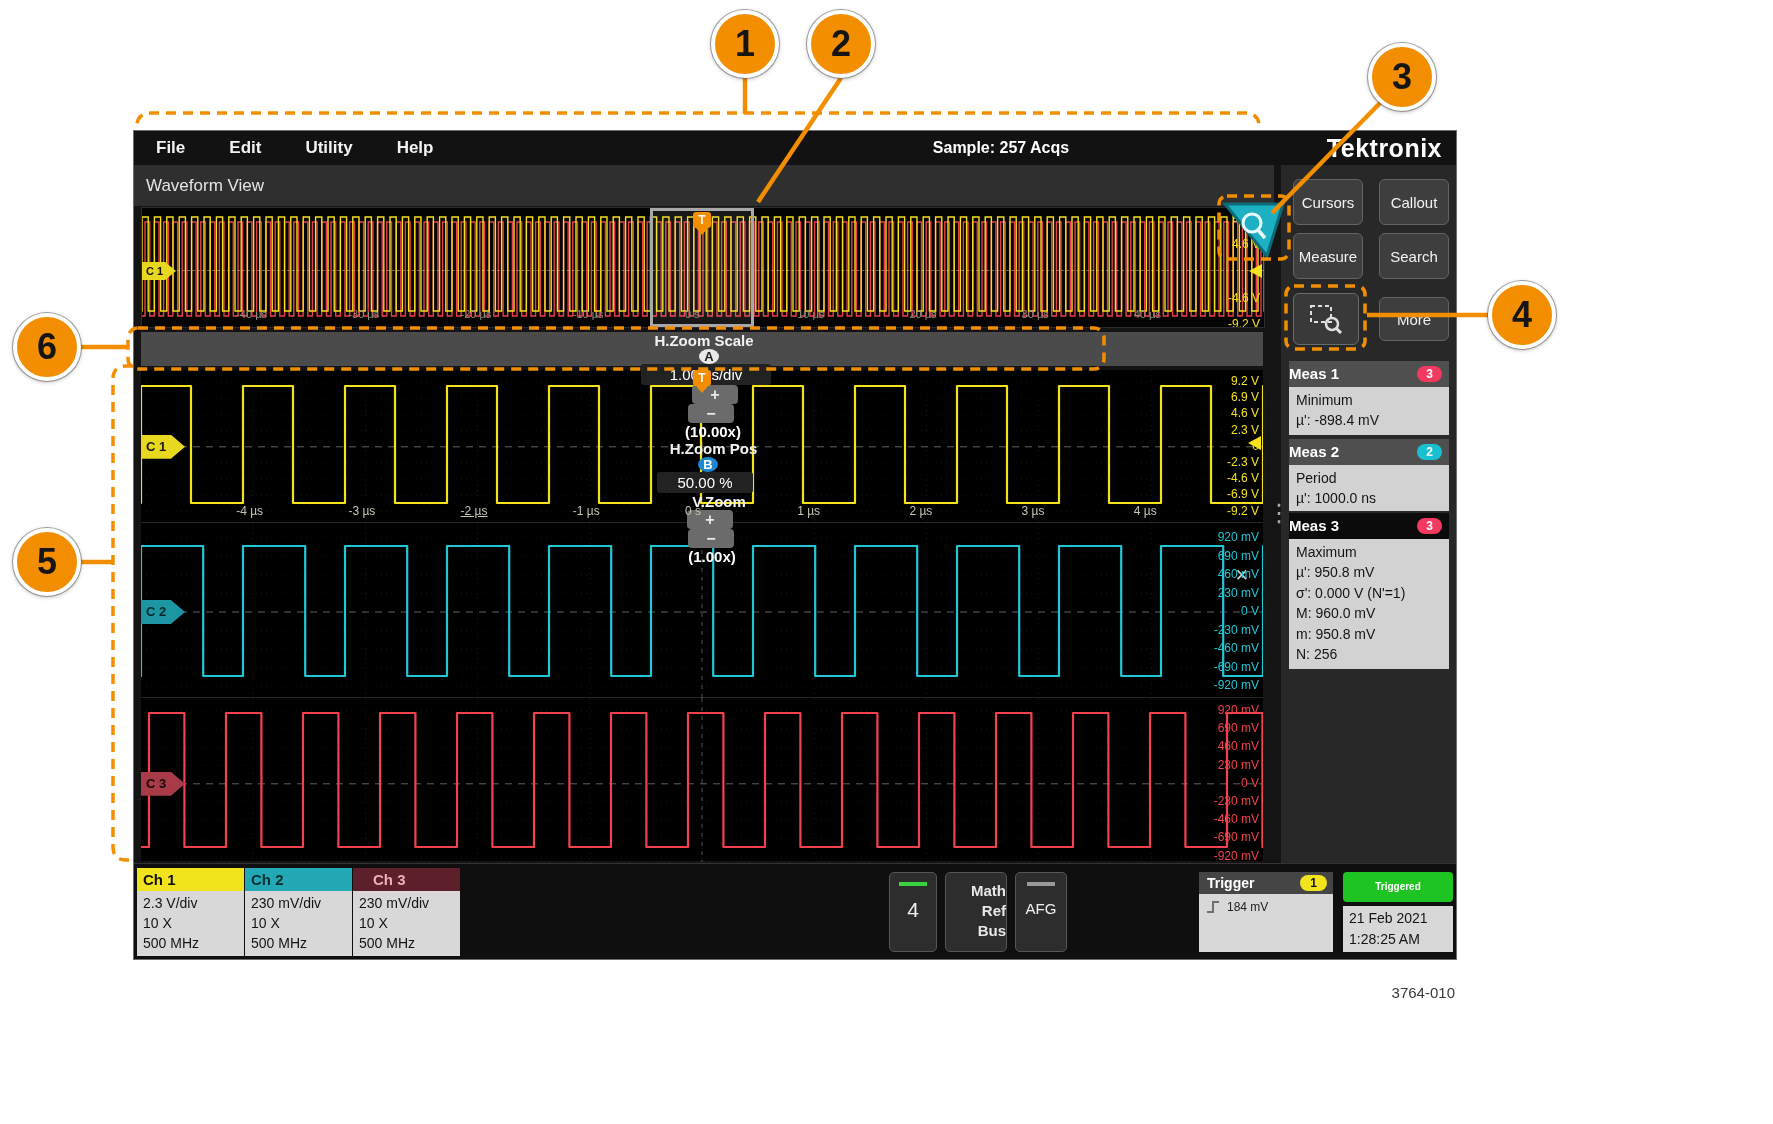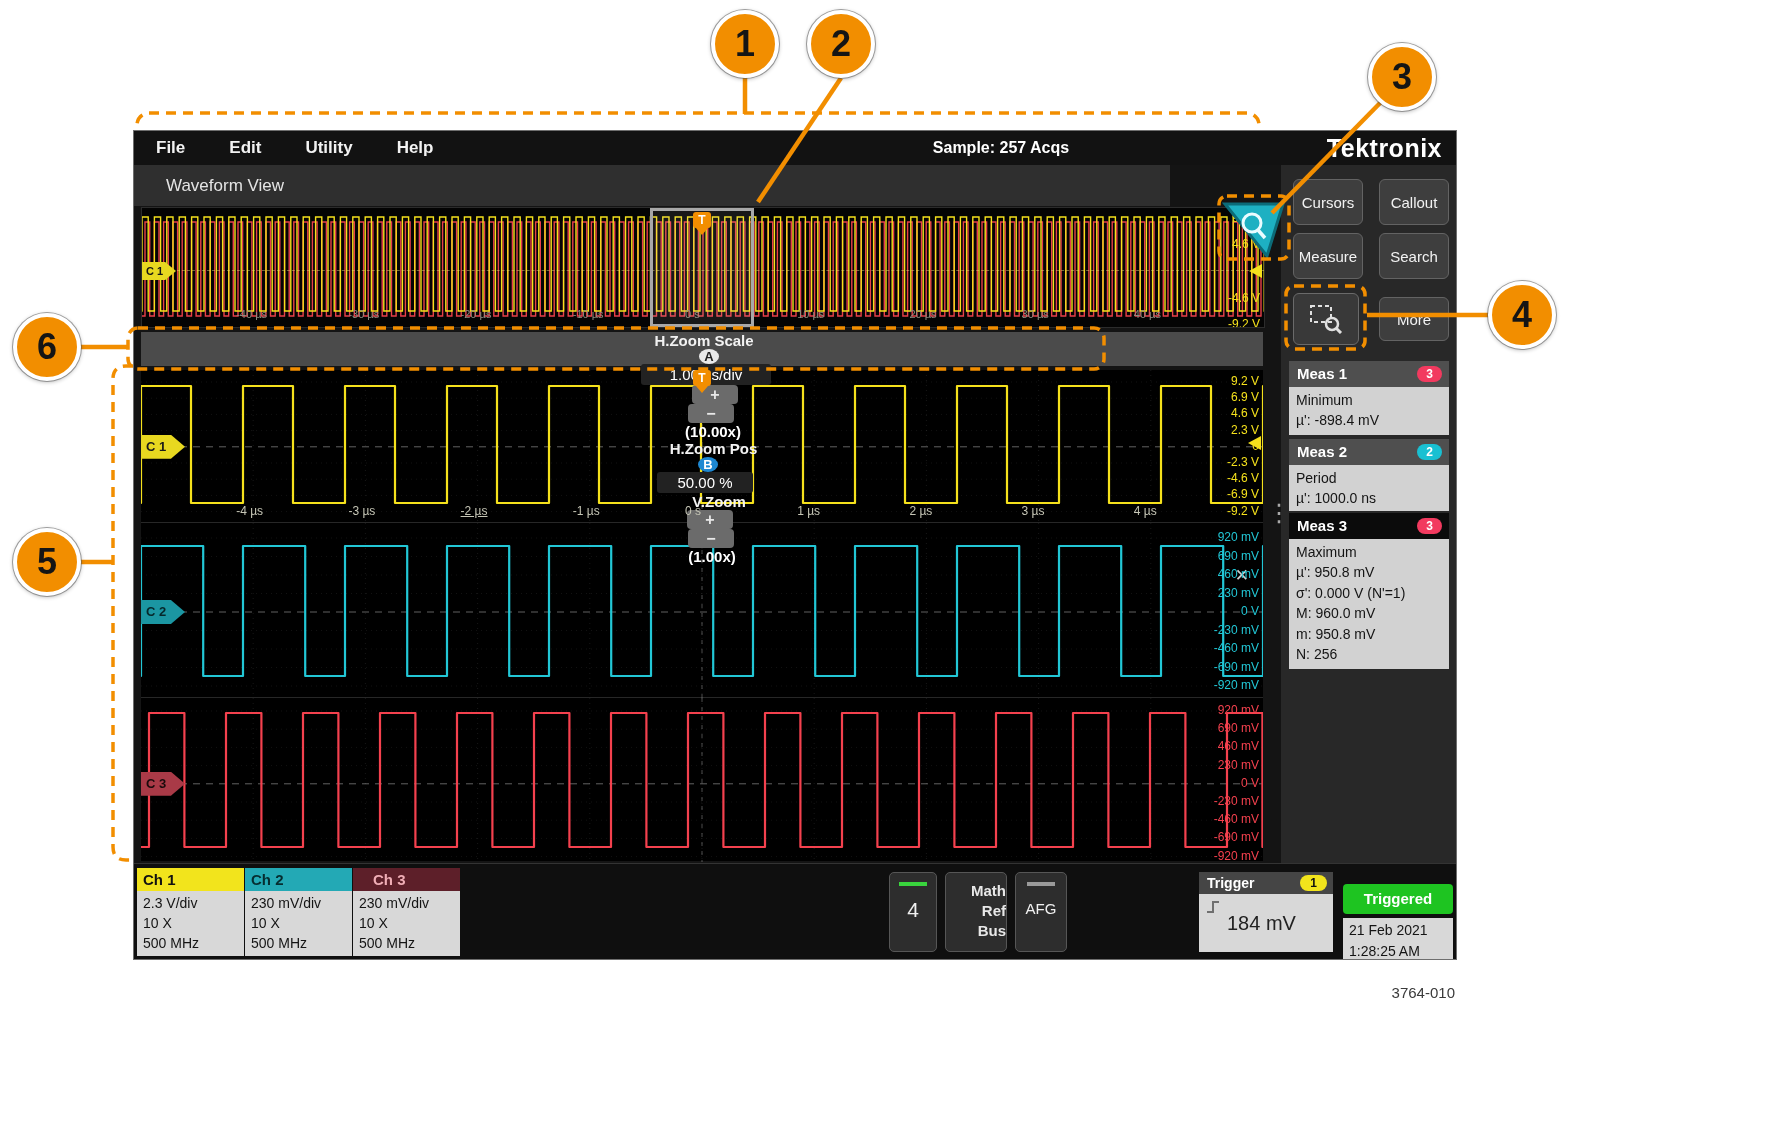--- a/index.html
+++ b/index.html
@@ -14,21 +14,21 @@
     display:flex;align-items:center;justify-content:center;z-index:6;}
   .fig-number{position:absolute;left:1355px;top:984px;width:100px;text-align:right;font-size:15px;color:#3a3a3a;z-index:2;}
 
   
   .screen{position:absolute;left:133px;top:130px;width:1322px;height:828px;background:#141414;z-index:1;overflow:hidden;border:1px solid #6e6e6e;box-sizing:content-box;}
   .menu-bar{position:absolute;left:0;top:0;width:1322px;height:34px;background:#121212;}
   .menu-items{display:flex;padding-left:22px;}
   .menu-item{font-size:17px;font-weight:600;color:#f2f2f2;margin-right:44px;line-height:34px;}
   .menu-sample{position:absolute;left:742px;top:0;width:250px;text-align:center;line-height:34px;font-size:16px;font-weight:700;color:#fff;}
   .menu-logo{position:absolute;right:14px;top:0;line-height:34px;font-size:25px;font-weight:700;color:#fff;letter-spacing:.5px;}
-  .wf-header{position:absolute;left:0;top:34px;width:1036px;height:41px;background:#2f2f2f;color:#e4e4e4;font-size:17px;line-height:41px;padding-left:32px;box-sizing:border-box;}
+  .wf-header{position:absolute;left:0;top:34px;width:1140px;height:41px;background:#2f2f2f;color:#e4e4e4;font-size:17px;line-height:41px;padding-left:12px;box-sizing:border-box;}
 
   
   .overview{position:absolute;left:7px;top:76px;width:1122px;height:119px;background:#040404;overflow:hidden;border:1px solid #2c2c2c;box-sizing:content-box;}
   .wave-svg{position:absolute;left:0;top:0;z-index:1;}
   .ov-zero{position:absolute;left:0;right:0;top:62px;border-top:1px dashed rgba(240,225,120,.45);z-index:2;}
   .zoombox{position:absolute;left:508px;top:0;width:104px;height:119px;border:3px solid #a8a8a8;background:rgba(210,210,210,.10);box-sizing:border-box;z-index:3;}
   .vlabel{position:absolute;right:4px;font-size:12px;z-index:3;line-height:14px;}
   .ovtlabel{position:absolute;top:100px;font-size:11px;color:#8d8d80;z-index:2;}
   .t-marker{position:absolute;width:18px;height:16px;background:#f28e00;color:#fff;font-weight:bold;font-size:12px;text-align:center;line-height:16px;border-radius:3px;z-index:5;}
   .t-marker::after{content:'';position:absolute;left:50%;transform:translateX(-50%);top:16px;border:6px solid transparent;border-top:7px solid #f28e00;border-bottom:0;}
@@ -60,21 +60,21 @@
   .main-t{left:552px;top:0;}
   .main-arrow{right:2px;top:66px;}
   .splitter{position:absolute;left:1133px;top:368px;color:#aaa;font-size:24px;z-index:2;}
 
   
   .sidebar{position:absolute;left:1147px;top:34px;width:175px;height:698px;background:#282828;}
   .btn{position:absolute;width:70px;height:46px;background:#3e3e3e;border:1px solid #636363;border-radius:6px;color:#f2f2f2;font-size:15px;display:flex;align-items:center;justify-content:center;box-sizing:border-box;}
   .zoom-btn{position:absolute;left:12px;top:128px;width:66px;height:52px;background:#393939;border:1px solid #6a6a6a;border-radius:6px;display:flex;align-items:center;justify-content:center;box-sizing:border-box;}
   .more-btn{left:98px;top:132px;width:70px;height:44px;}
   .meas{position:absolute;left:8px;width:160px;}
-  .meas-head{position:relative;height:26px;background:#4f4f4f;color:#fff;font-size:15px;font-weight:bold;line-height:26px;padding-left:8px;box-sizing:border-box;}
+  .meas-head{position:relative;height:26px;background:#4f4f4f;color:#fff;font-size:15px;font-weight:bold;line-height:26px;box-sizing:border-box;}
   .meas-head.sel{background:#0b0b0b;}
   .meas-badge{position:absolute;right:7px;top:5px;height:16px;line-height:16px;border-radius:8px;padding:0 9px;font-size:12px;font-weight:bold;color:#fff;}
   .meas-body{background:#d2d2d2;color:#141414;font-size:14px;line-height:20.4px;padding:3px 7px;height:calc(100% - 26px);box-sizing:border-box;}
 
   
   .bottombar{position:absolute;left:0;top:732px;width:1322px;height:96px;background:#0f0f0f;border-top:1px solid #333;box-sizing:border-box;}
   .chcard{position:absolute;top:4px;width:107px;height:88px;}
   .chcard-head{height:23px;font-size:15px;font-weight:700;padding-left:6px;line-height:23px;}
   .chcard-body{height:65px;background:#d8d8d8;color:#141414;font-size:14px;line-height:20px;padding:2px 6px;box-sizing:border-box;}
   .bb-btn{position:absolute;top:8px;height:80px;background:#2d2d2d;border:1px solid #565656;border-radius:5px;box-sizing:border-box;}
@@ -87,23 +87,23 @@
   .afg-num{font-size:15px;color:#f0f0f0;text-align:center;margin-top:14px;}
   .mathlines{padding-top:8px;}
   .mathline{font-size:15px;color:#e8e8e8;text-align:right;line-height:20px;font-weight:bold;}
   .hpanel{position:absolute;left:941px;top:8px;width:118px;height:80px;}
   .tpanel{position:absolute;left:1065px;top:8px;width:134px;height:80px;}
   .mini-head{position:relative;height:22px;background:#454545;color:#fff;font-size:14px;font-weight:bold;line-height:22px;padding-left:8px;box-sizing:border-box;}
   .mini-body{background:#d8d8d8;color:#161616;font-size:13.5px;line-height:18px;padding:3px 6px;height:58px;box-sizing:border-box;}
   .trig-badge{position:absolute;right:6px;top:3px;background:#f2e41c;color:#111;border-radius:8px;padding:0 10px;font-size:12px;font-weight:bold;line-height:16px;height:16px;}
   .trig-body{position:relative;}
   .edge-icon{position:absolute;left:6px;top:5px;}
-  .trig-val{position:absolute;left:28px;top:20px;font-size:20px;color:#222;}
+  .trig-val{position:absolute;left:28px;top:4px;font-size:12px;color:#222;}
   .statusbox{position:absolute;left:1209px;top:8px;width:110px;height:80px;}
-  .triggered{height:30px;background:#1ec421;border-radius:4px;color:#fff;font-weight:700;font-size:15px;text-align:center;line-height:30px;margin-top:12px;}
+  .triggered{height:30px;background:#1ec421;border-radius:4px;color:#fff;font-weight:700;font-size:10px;text-align:center;line-height:30px;}
   .datetime{margin-top:4px;height:46px;background:#d8d8d8;color:#141414;font-size:14px;line-height:21px;padding:2px 6px;box-sizing:border-box;}
 </style>
 </head>
 <body>
 
 <div class="fig">
 
   <svg class="under-svg" width="1773" height="1124">
     <rect x="137" y="113" width="1122" height="70" rx="12" class="cdash"></rect>
     <path d="M 150 366 L 126 366 Q 113 366 113 379 L 113 847 Q 113 860 126 860 L 150 860" class="cdash"></path>

